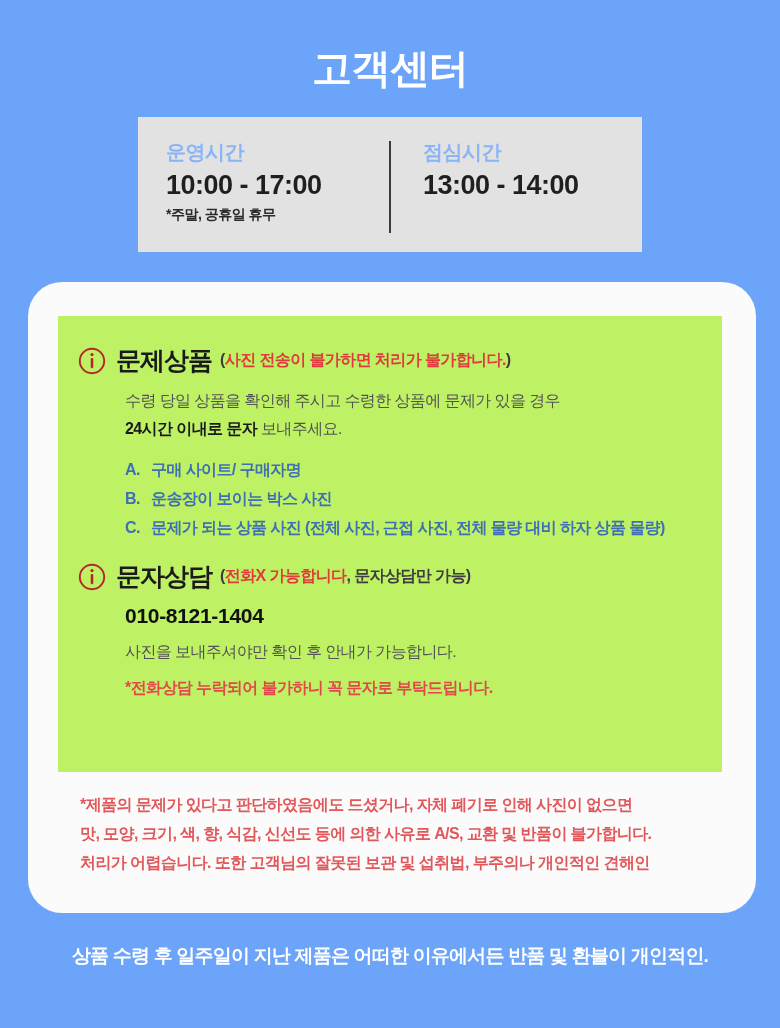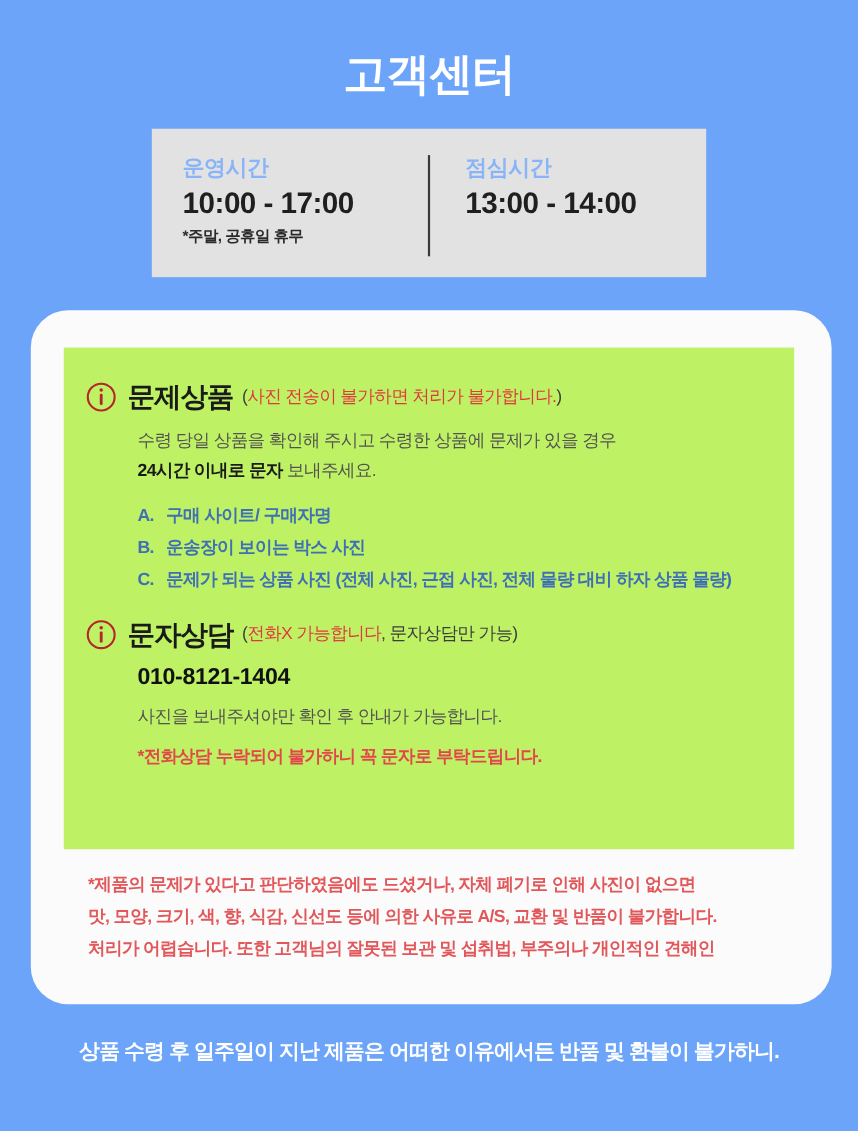--- a/index.html
+++ b/index.html
@@ -97,21 +97,21 @@
   }
   .sec-title {
     font-size:25px;
     font-weight:bold;
     color:#1a1a1a;
     letter-spacing:-1px;
     margin-right:8px;
   }
   .sec-sub {
     font-size:16px;
-    font-weight:normal;
+    font-weight:bold;
     letter-spacing:-0.6px;
     color:#3d3d3d;
   }
   .sec-sub .red { color:#e0393e; }
 
   .sec-body { padding-left:67px; padding-top:10px; }
   .body-line {
     font-size:16px;
     color:#535353;
     letter-spacing:-0.6px;
@@ -253,15 +253,15 @@
     </div>
 
     <div class="disclaimer">
       <div class="disclaimer-line">*제품의 문제가 있다고 판단하였음에도 드셨거나, 자체 폐기로 인해 사진이 없으면</div>
       <div class="disclaimer-line">맛, 모양, 크기, 색, 향, 식감, 신선도 등에 의한 사유로 A/S, 교환 및 반품이 불가합니다.</div>
       <div class="disclaimer-line">처리가 어렵습니다. 또한 고객님의 잘못된 보관 및 섭취법, 부주의나 개인적인 견해인</div>
     </div>
 
   </div>
 
-  <div class="bottom-banner">상품 수령 후 일주일이 지난 제품은 어떠한 이유에서든 반품 및 환불이 불가하니.</div>
+  <div class="bottom-banner">상품 수령 후 일주일이 지난 제품은 어떠한 이유에서든 반품 및 환불이 개인적인.</div>
 
 </div>
 
 </body></html>

